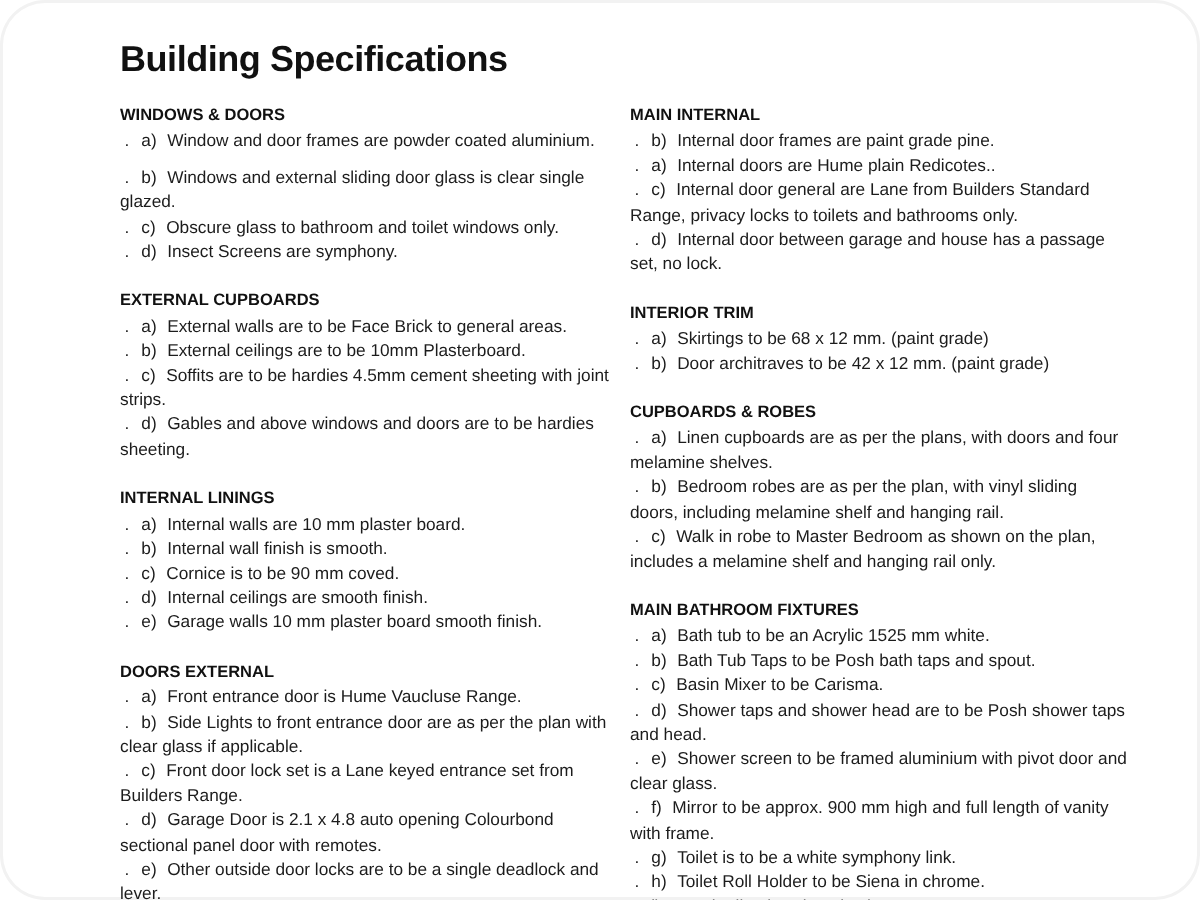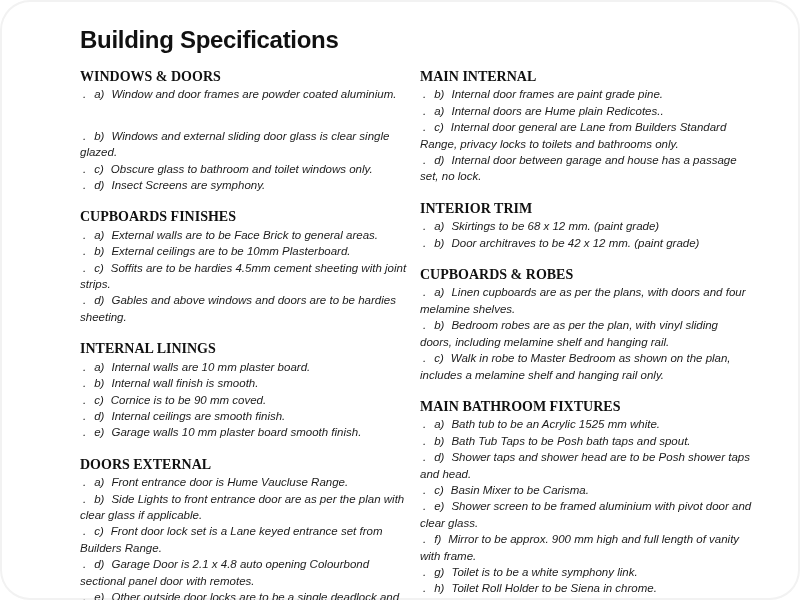--- a/index.html
+++ b/index.html
@@ -20,33 +20,31 @@
     font-weight: bold;
     letter-spacing: -0.3px;
     color: #111111;
     margin-bottom: 15px;
   }
   .cols { display: flex; gap: 7px; }
   .col { width: 333px; flex: 0 0 333px; }
   .section { margin-top: 16px; }
   .section:first-child { margin-top: 0; }
   .sec-h {
-    font-size: 14px;
+    font-size: 11px;
     font-weight: bold;
     line-height: 16.4px;
     color: #111111;
     margin-bottom: 1px;
-    font-family: Liberation Serif, serif;
   }
   .li {
     font-size: 11.5px;
     line-height: 16.4px;
-    font-style: italic;
   }
-  .li.gap { margin-top: 25px; }
+  .li.gap { margin-top: 8px; }
   .m { padding-left: 3px; padding-right: 8px; }
   .lab { padding-right: 7px; }
 </style>
 </head>
 <body>
 
 <div class="page">
   <div class="title">Building Specifications</div>
 
   <div class="cols">
@@ -55,21 +53,21 @@
 
       <div class="section">
         <div class="sec-h">WINDOWS &amp; DOORS</div>
         <div class="li"><span class="m">.</span><span class="lab">a)</span><span class="txt">Window and door frames are powder coated aluminium.</span></div>
         <div class="li gap"><span class="m">.</span><span class="lab">b)</span><span class="txt">Windows and external sliding door glass is clear single glazed.</span></div>
         <div class="li"><span class="m">.</span><span class="lab">c)</span><span class="txt">Obscure glass to bathroom and toilet windows only.</span></div>
         <div class="li"><span class="m">.</span><span class="lab">d)</span><span class="txt">Insect Screens are symphony.</span></div>
       </div>
 
       <div class="section">
-        <div class="sec-h">CUPBOARDS FINISHES</div>
+        <div class="sec-h">EXTERNAL CUPBOARDS</div>
         <div class="li"><span class="m">.</span><span class="lab">a)</span><span class="txt">External walls are to be Face Brick to general areas.</span></div>
         <div class="li"><span class="m">.</span><span class="lab">b)</span><span class="txt">External ceilings are to be 10mm Plasterboard.</span></div>
         <div class="li"><span class="m">.</span><span class="lab">c)</span><span class="txt">Soffits are to be hardies 4.5mm cement sheeting with joint strips.</span></div>
         <div class="li"><span class="m">.</span><span class="lab">d)</span><span class="txt">Gables and above windows and doors are to be hardies sheeting.</span></div>
       </div>
 
       <div class="section">
         <div class="sec-h">INTERNAL LININGS</div>
         <div class="li"><span class="m">.</span><span class="lab">a)</span><span class="txt">Internal walls are 10 mm plaster board.</span></div>
         <div class="li"><span class="m">.</span><span class="lab">b)</span><span class="txt">Internal wall finish is smooth.</span></div>
@@ -109,22 +107,22 @@
         <div class="sec-h">CUPBOARDS &amp; ROBES</div>
         <div class="li"><span class="m">.</span><span class="lab">a)</span><span class="txt">Linen cupboards are as per the plans, with doors and four melamine shelves.</span></div>
         <div class="li"><span class="m">.</span><span class="lab">b)</span><span class="txt">Bedroom robes are as per the plan, with vinyl sliding doors, including melamine shelf and hanging rail.</span></div>
         <div class="li"><span class="m">.</span><span class="lab">c)</span><span class="txt">Walk in robe to Master Bedroom as shown on the plan, includes a melamine shelf and hanging rail only.</span></div>
       </div>
 
       <div class="section">
         <div class="sec-h">MAIN BATHROOM FIXTURES</div>
         <div class="li"><span class="m">.</span><span class="lab">a)</span><span class="txt">Bath tub to be an Acrylic 1525 mm white.</span></div>
         <div class="li"><span class="m">.</span><span class="lab">b)</span><span class="txt">Bath Tub Taps to be Posh bath taps and spout.</span></div>
+        <div class="li"><span class="m">.</span><span class="lab">c)</span><span class="txt">Basin Mixer to be Carisma.</span></div>
         <div class="li"><span class="m">.</span><span class="lab">d)</span><span class="txt">Shower taps and shower head are to be Posh shower taps and head.</span></div>
-        <div class="li"><span class="m">.</span><span class="lab">c)</span><span class="txt">Basin Mixer to be Carisma.</span></div>
         <div class="li"><span class="m">.</span><span class="lab">e)</span><span class="txt">Shower screen to be framed aluminium with pivot door and clear glass.</span></div>
         <div class="li"><span class="m">.</span><span class="lab">f)</span><span class="txt">Mirror to be approx. 900 mm high and full length of vanity with frame.</span></div>
         <div class="li"><span class="m">.</span><span class="lab">g)</span><span class="txt">Toilet is to be a white symphony link.</span></div>
         <div class="li"><span class="m">.</span><span class="lab">h)</span><span class="txt">Toilet Roll Holder to be Siena in chrome.</span></div>
         <div class="li"><span class="m">.</span><span class="lab">i)</span><span class="txt">Towel rail to be Siena in chrome.</span></div>
       </div>
 
     </div>
   </div>
 </div>

